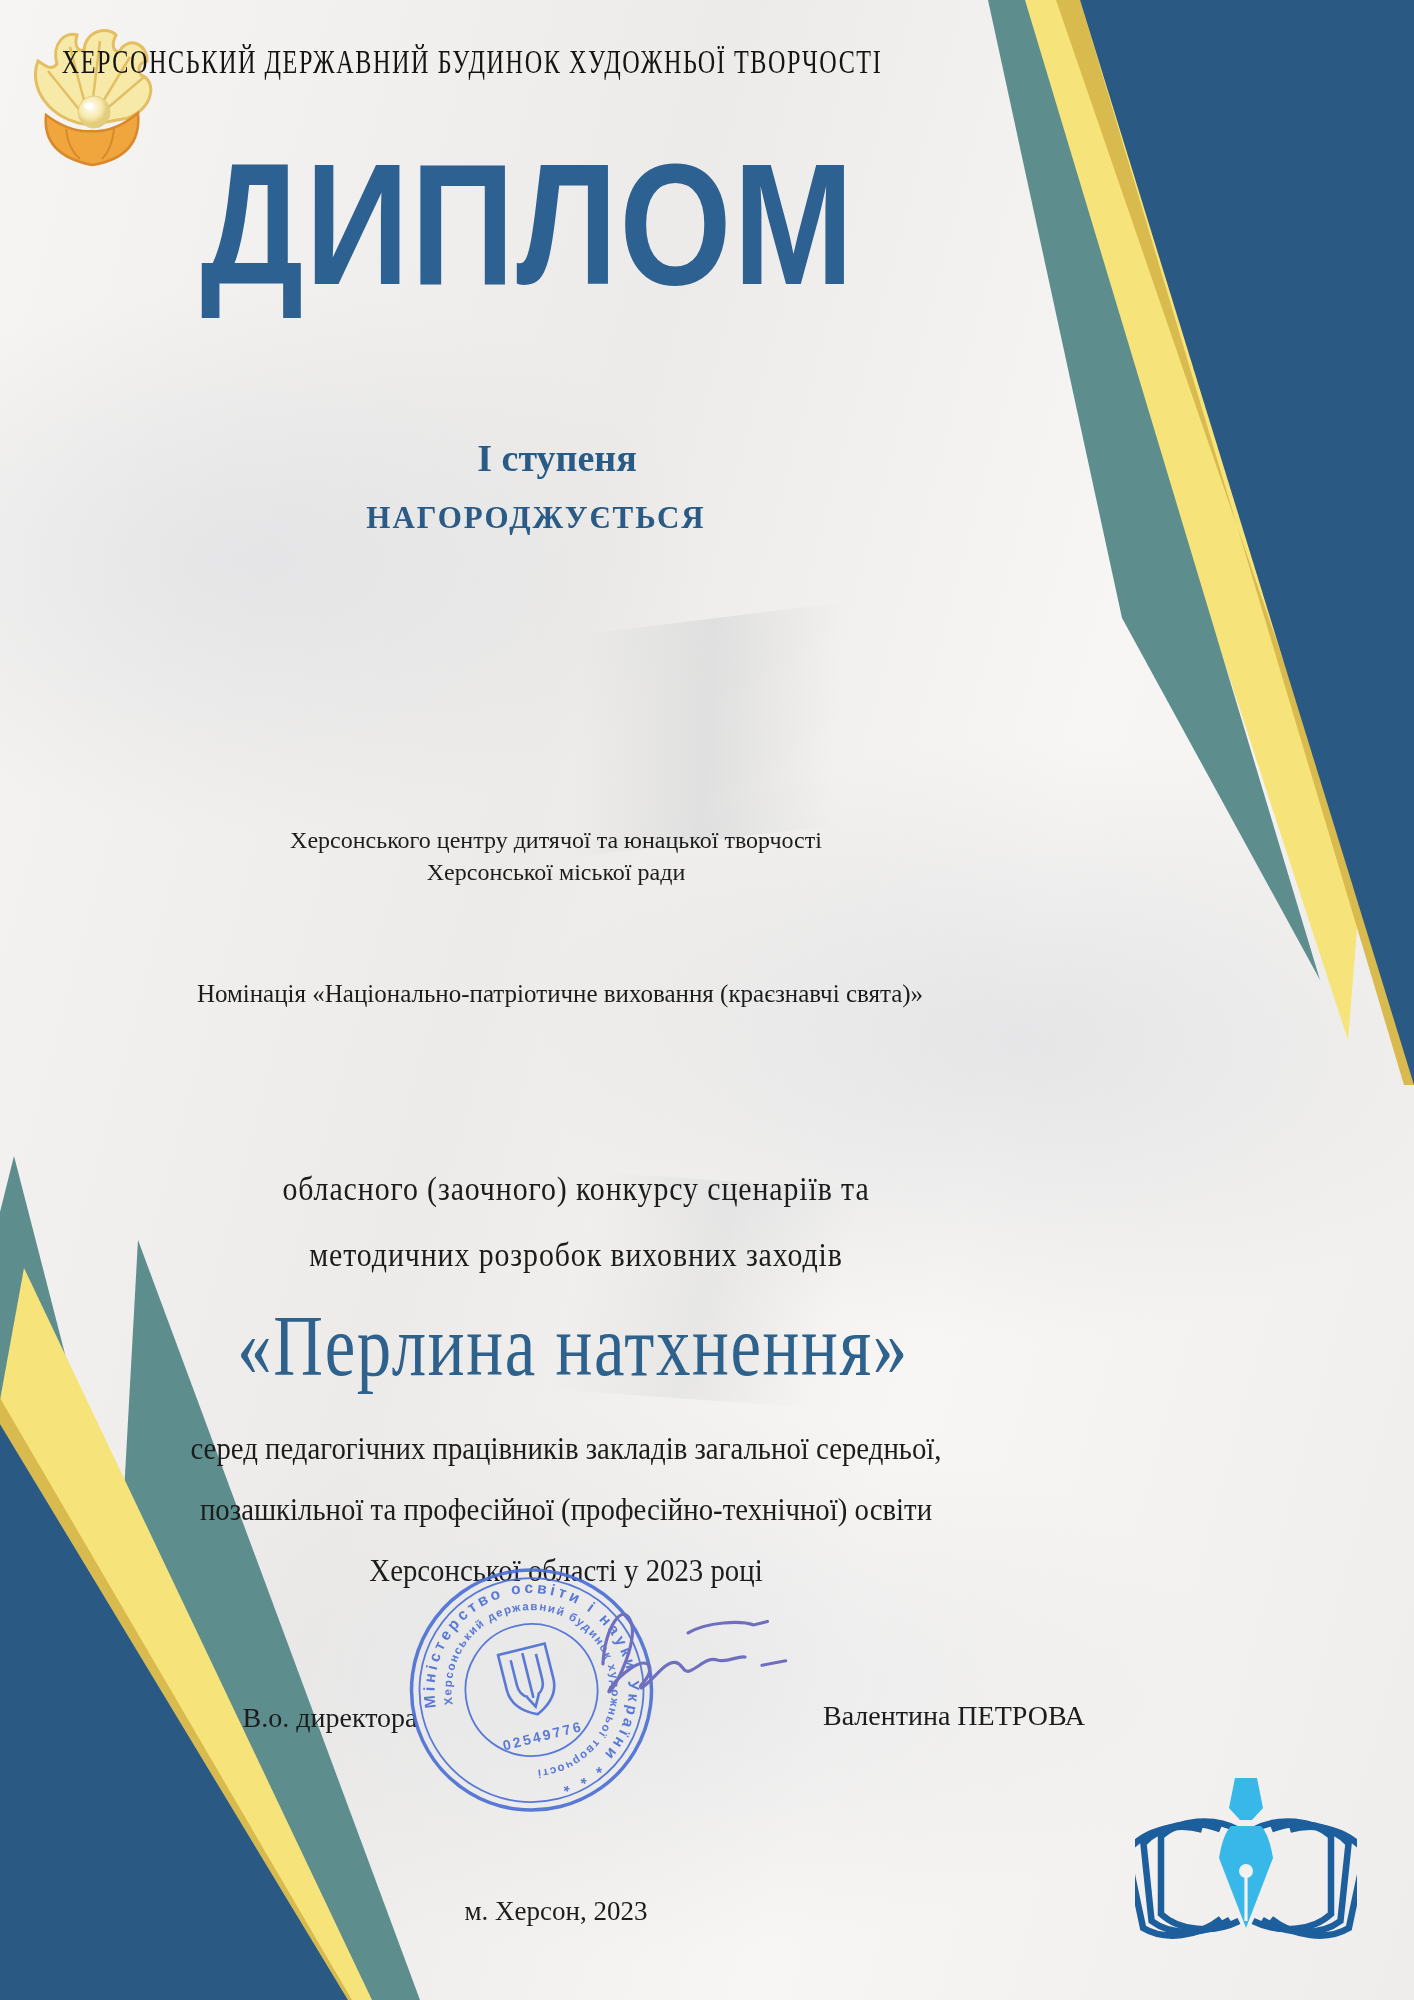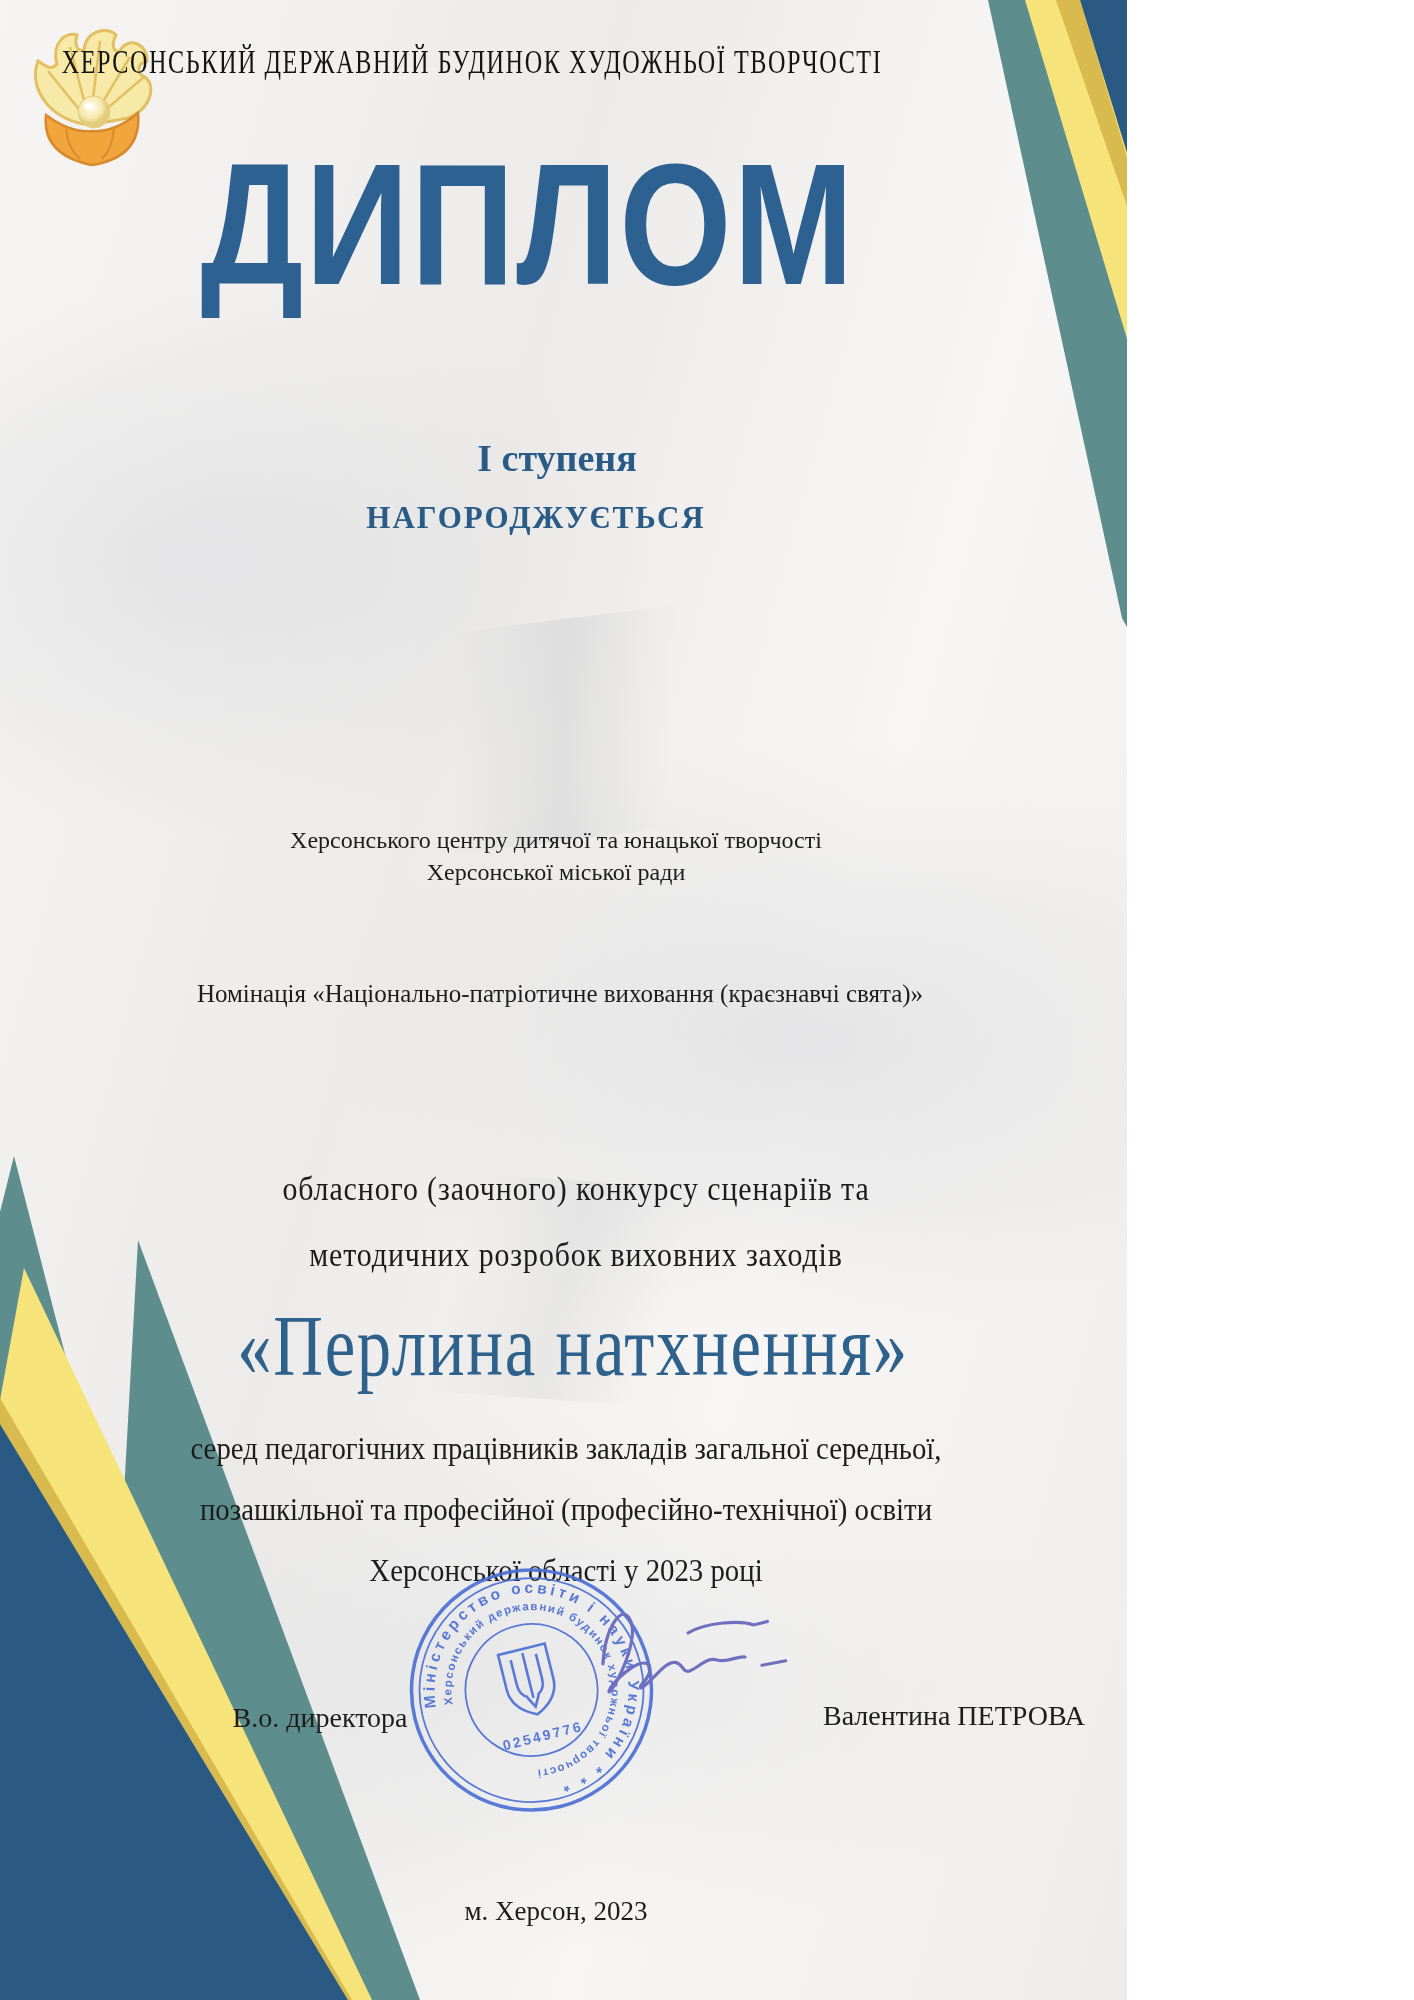--- a/index.html
+++ b/index.html
@@ -1,17 +1,17 @@
 <!DOCTYPE html>
 <html><head>
 <meta charset="utf-8">
 <style>
   html,body{margin:0;padding:0;}
   .page{
-    position:relative;width:1127px;height:2000px;overflow:hidden;
+    position:relative;width:1414px;height:2000px;overflow:hidden;
     background-color:#f3f2f0;
     background-image:
       radial-gradient(ellipse 700px 420px at 18% 28%, rgba(219,219,224,.55), transparent 65%),
       radial-gradient(ellipse 800px 500px at 72% 52%, rgba(209,209,215,.45), transparent 60%),
       radial-gradient(ellipse 900px 420px at 45% 84%, rgba(222,222,226,.5), transparent 65%),
       linear-gradient(105deg,#f6f5f3 0%,#ecebe9 38%,#f7f6f4 66%,#eeedeb 100%);
     font-family:"Liberation Serif", serif;color:#1c1c1c;
   }
   .vein{position:absolute;left:-100px;right:-100px;height:220px;pointer-events:none;
     background:linear-gradient(100deg, transparent 42%, rgba(170,172,178,.22) 50%, transparent 58%);}
@@ -29,21 +29,21 @@
        font-weight:bold;font-style:italic;font-size:50px;line-height:64px;color:#111;}
   .position{top:824px;left:556px;transform:translateX(-50%);text-align:center;
        font-size:24px;line-height:32px;}
   .nomination{top:980px;left:560px;transform:translateX(-50%);font-size:25px;}
   .contest{top:1156px;left:576px;transform:translateX(-50%) scale(.88,1);text-align:center;
        font-size:34px;line-height:66px;letter-spacing:1px;}
   .perlina{top:1296px;left:573px;transform:translateX(-50%) scale(.8,1);
        font-size:86px;letter-spacing:2px;color:#2e618c;}
   .audience{top:1418px;left:566px;transform:translateX(-50%) scale(.9,1);text-align:center;
        font-size:32px;line-height:61px;}
-  .role{top:1702px;left:320px;transform:translateX(-50%);font-size:28px;}
+  .role{top:1702px;left:330px;transform:translateX(-50%);font-size:28px;}
   .signer{top:1700px;left:954px;transform:translateX(-50%);font-size:28px;}
   .place{top:1896px;left:556px;transform:translateX(-50%);font-size:27px;}
   .stamp-wrap{position:absolute;left:402px;top:1560px;transform:rotate(-14deg);}
   .stamp-text{font-family:"Liberation Sans", sans-serif;font-weight:bold;}
   .sig-wrap{position:absolute;left:592px;top:1588px;transform:rotate(-6deg);}
   .shell-wrap{position:absolute;left:18px;top:25px;}
   .book-wrap{position:absolute;left:1135px;top:1768px;}
 </style>
 </head>
 <body>

